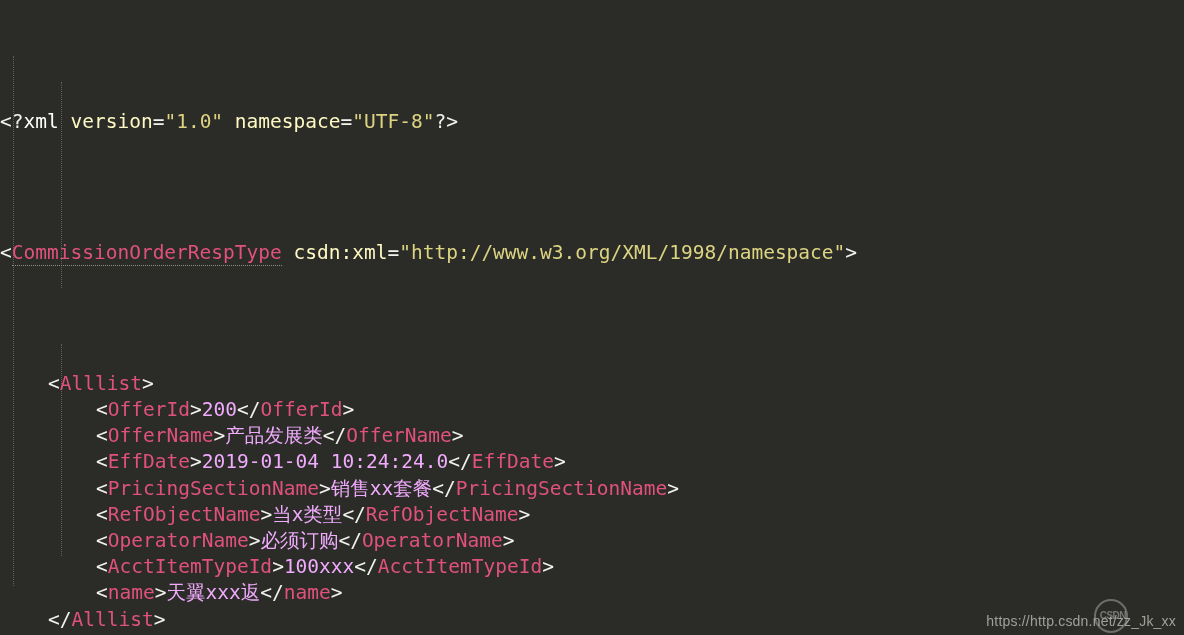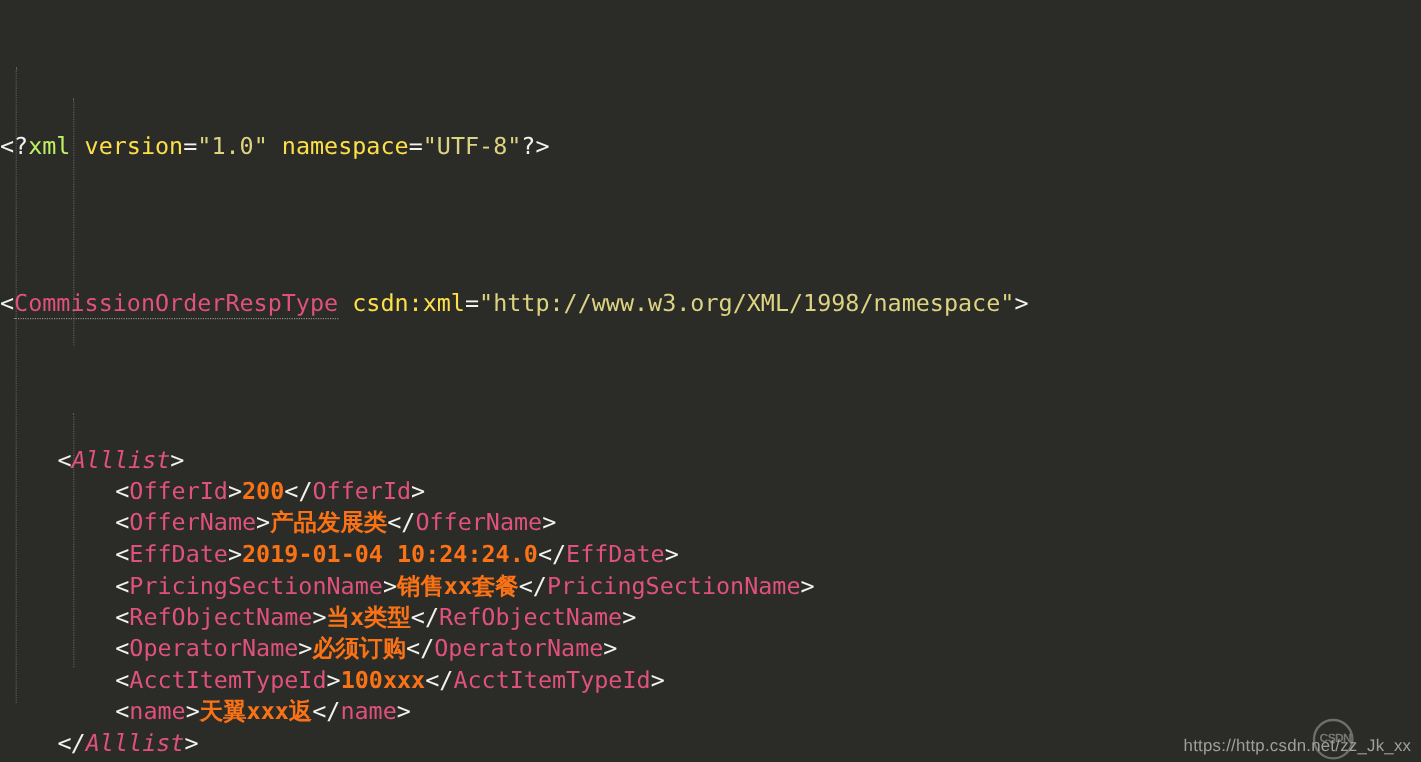--- a/index.html
+++ b/index.html
@@ -43,31 +43,31 @@
     white-space: pre;
     color: #f2f2ee;
   }
 
   .line {
     height: 26.2px;
     white-space: pre;
     position: relative;
   }
 
-  .ind1 { padding-left: 48px; font-style: italic; }
+  .ind1 { padding-left: 48px; }
   .ind2 { padding-left: 96px; }
 
   
   .punct   { color: #f2f2ee; }
   .tag     { color: #e0527d; }
-  .attr    { color: #fde047; }
+  .attr    { color: #fef9c3; }
   .eq      { color: #f2f2ee; }
   .str     { color: #ddd482; }
-  .txt     { color: #f97316; font-weight: bold; }
-  .pi      { color: #bef264; }
+  .txt     { color: #f0abfc; }
+  .pi      { color: #ffffff; }
 
   
   .underline-dot {
     border-bottom: 1px dotted #8f8f86;
     padding-bottom: 1px;
   }
 
   
   #watermark {
     position: absolute;

